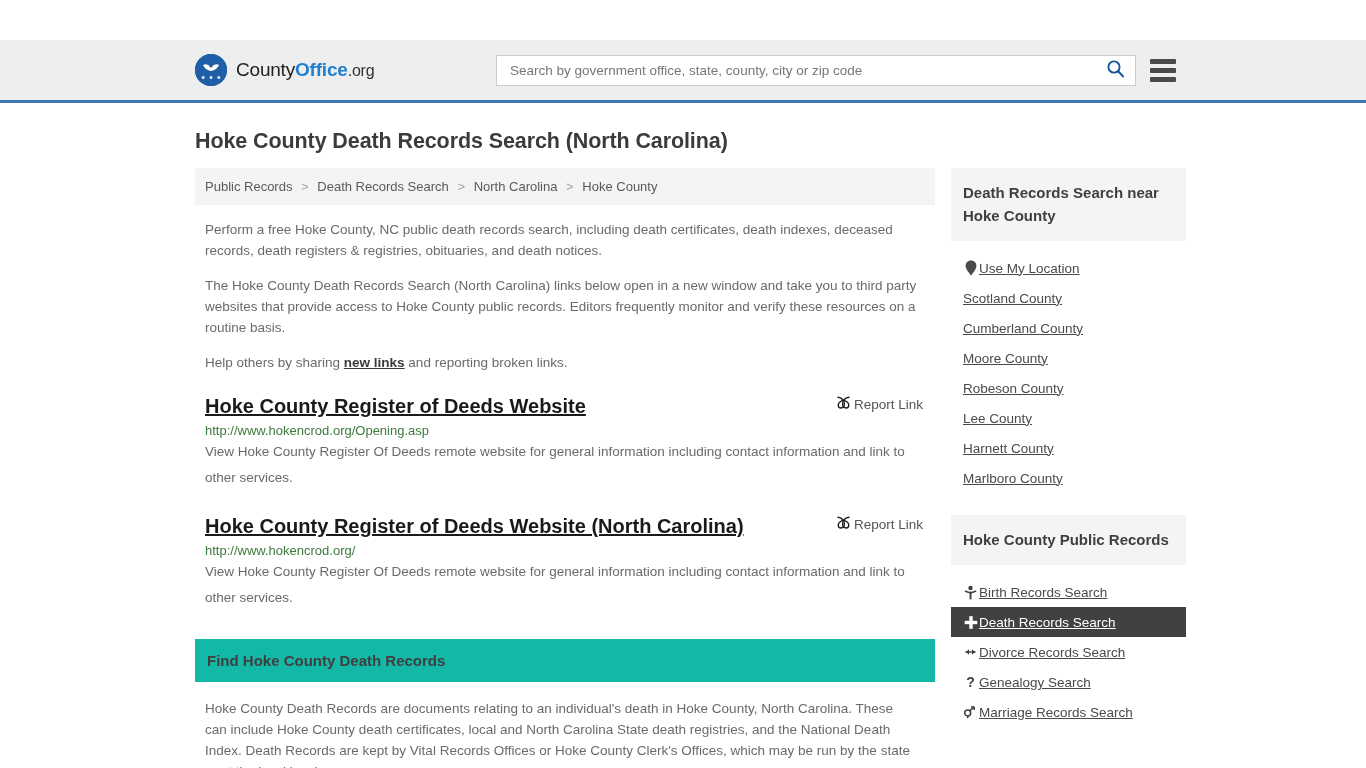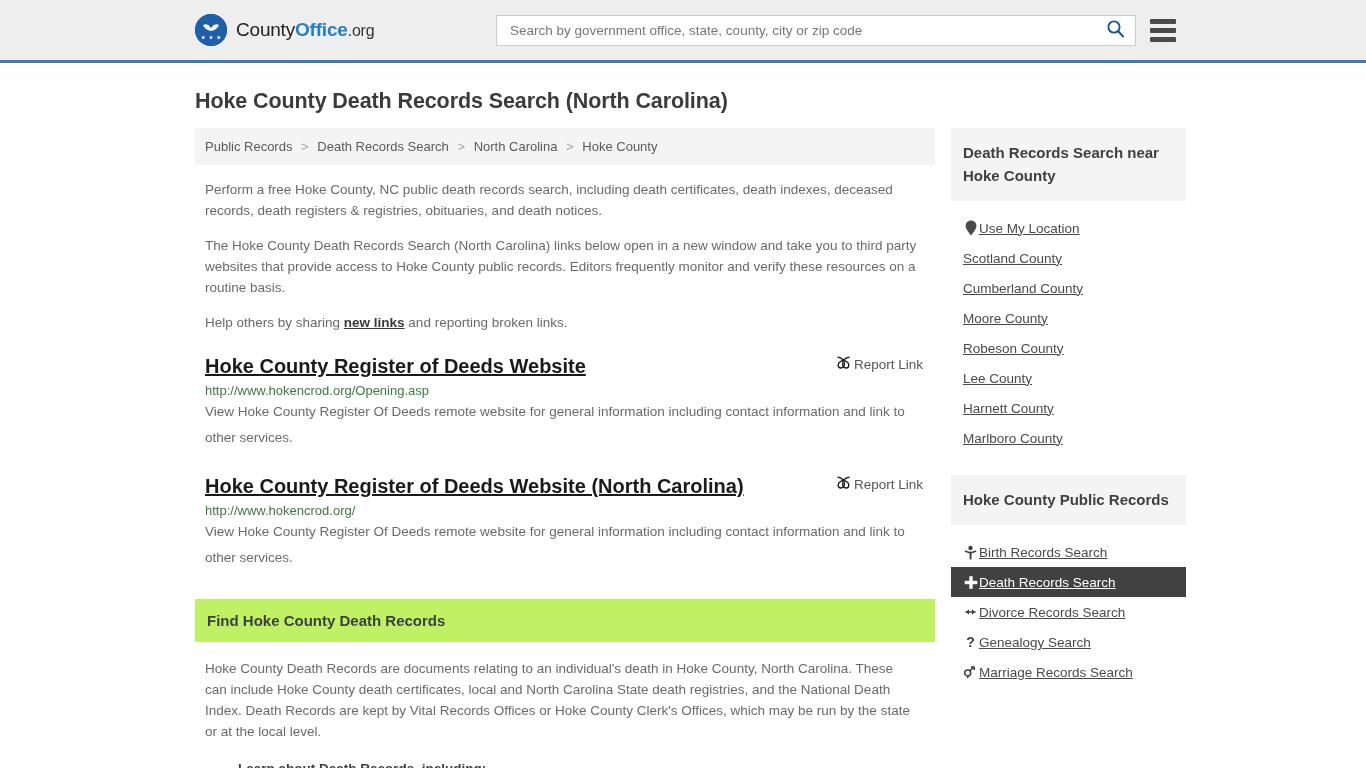--- a/index.html
+++ b/index.html
@@ -13,20 +13,21 @@
   }
 
   
   #site-header {
     height: 63px;
     background: #eeeeee;
     border-bottom: 3px solid #3b7ab0;
     display: flex;
     align-items: center;
     position: relative;
+    margin-top: 40px;
   }
   #brand {
     position: absolute;
     left: 195px;
     display: flex;
     align-items: center;
     gap: 9px;
     text-decoration: none;
   }
   #brand-mark {
@@ -143,21 +144,21 @@
   .link-desc {
     font-size: 13.5px;
     line-height: 26px;
     color: #6a6a6a;
     max-width: 700px;
     margin-top: 1px;
   }
 
   
   .section-head {
-    background: #bef264;
+    background: #14b8a6;
     padding: 13px 12px;
     font-size: 15px;
     font-weight: bold;
     color: #3f3f3f;
     margin-top: 28px;
   }
   .section-body { margin: 16px 0 0 10px; }
   .section-body p {
     font-size: 13.5px;
     line-height: 21px;

